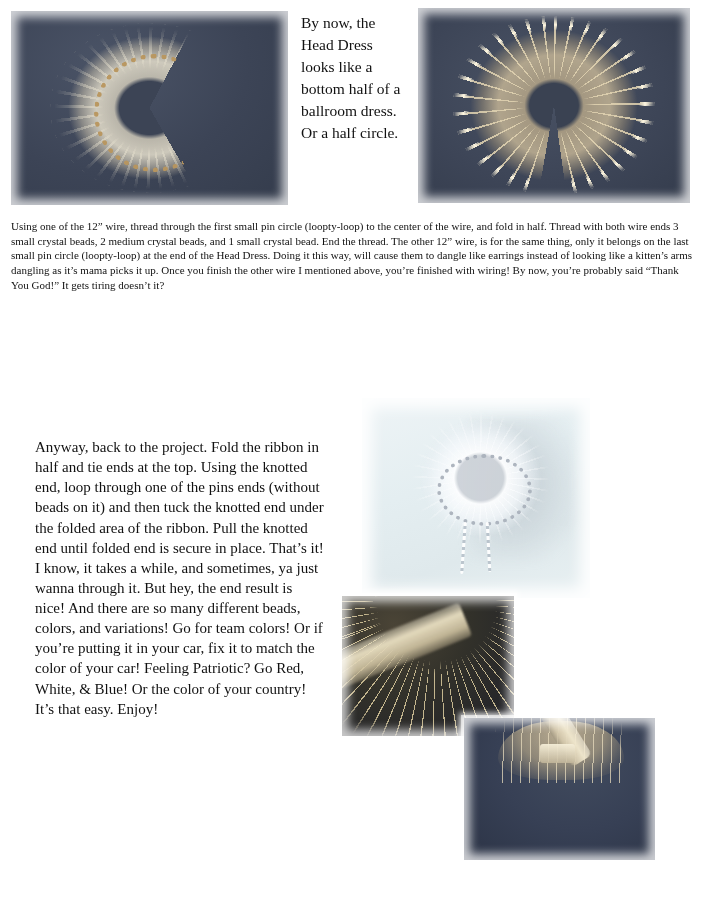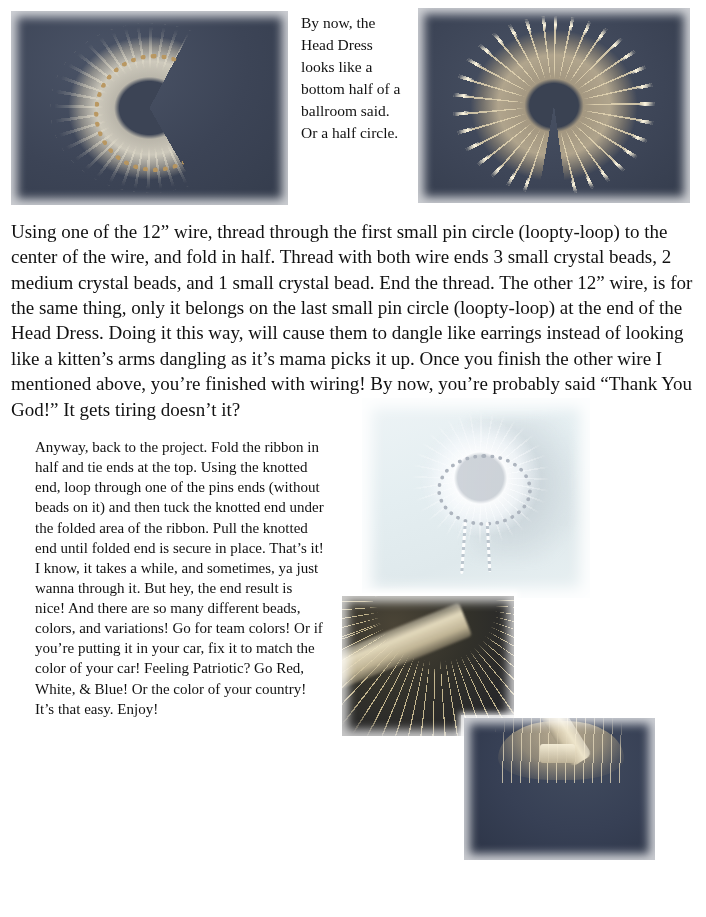--- a/index.html
+++ b/index.html
@@ -52,21 +52,21 @@
     left: 301px;
     top: 12px;
     width: 104px;
     font-size: 15.5px;
     line-height: 1.42;
   }
   #main-paragraph {
     left: 11px;
     top: 219px;
     width: 684px;
-    font-size: 19px;
+    font-size: 11px;
     line-height: 1.335;
   }
   #lower-paragraph {
     left: 35px;
     top: 437px;
     width: 290px;
     font-size: 15px;
     line-height: 1.342;
   }
 
@@ -289,21 +289,21 @@
 <div class="photo soft" id="photo-headdress-fan" style="left:418px; top:8px; width:272px; height:195px;">
   <div class="inner">
     <div class="bg"></div>
     <div id="fan-body"></div>
     <div id="fan-pins"></div>
     <div id="fan-tips"></div>
     <div class="fade"></div>
   </div>
 </div>
 
-<div class="textblock" id="top-caption">By now, the Head Dress looks like a bottom half of a ballroom said. Or a half circle.</div>
+<div class="textblock" id="top-caption">By now, the Head Dress looks like a bottom half of a ballroom dress. Or a half circle.</div>
 
 <div class="textblock" id="main-paragraph">Using one of the 12” wire, thread through the first small pin circle (loopty-loop) to the center of the wire, and fold in half. Thread with both wire ends 3 small crystal beads, 2 medium crystal beads, and 1 small crystal bead. End the thread. The other 12” wire, is for the same thing, only it belongs on the last small pin circle (loopty-loop) at the end of the Head Dress. Doing it this way, will cause them to dangle like earrings instead of looking like a kitten’s arms dangling as it’s mama picks it up. Once you finish the other wire I mentioned above, you’re finished with wiring! By now, you’re probably said “Thank You God!” It gets tiring doesn’t it?</div>
 
 <div class="photo" id="photo-headdress-white" style="left:362px; top:398px; width:228px; height:200px; background:#e4eef1;">
   <div class="inner">
     <div class="bg"></div>
     <div id="white-shadow"></div>
     <div id="white-pins"></div>
     <div id="white-ring"></div>
     <div id="white-beadring"></div>

